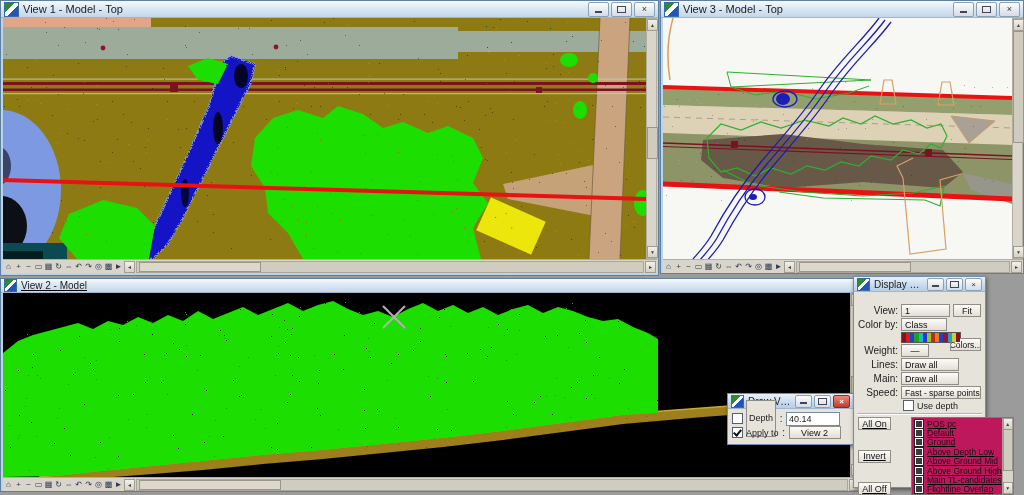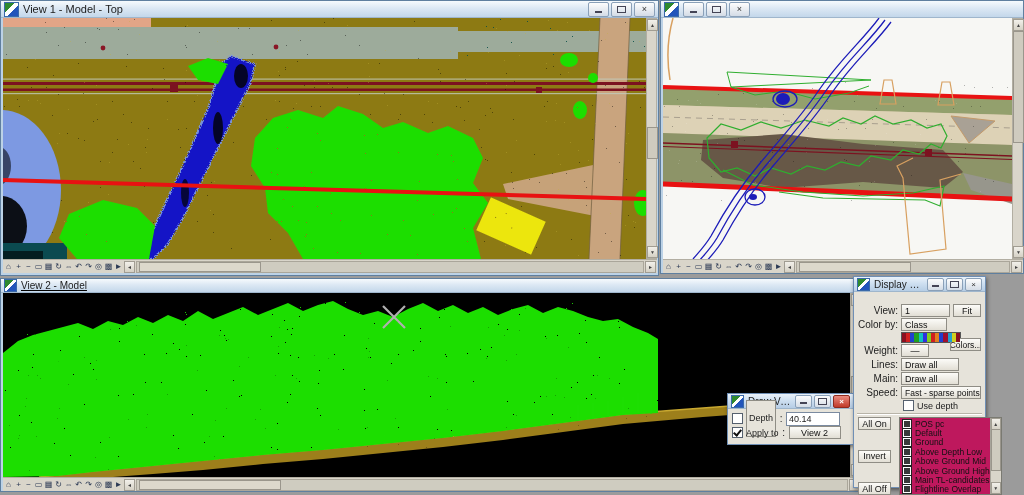--- a/index.html
+++ b/index.html
@@ -66,21 +66,21 @@
   .cb{width:9px;height:9px;border:1px solid #55606e;background:#fff;flex:0 0 9px;position:relative;}
   .cb.checked::after{
     content:"";position:absolute;left:2px;top:0px;width:3px;height:6px;
     border-right:2px solid #111;border-bottom:2px solid #111;transform:rotate(40deg);
   }
   .boxlbl{border:1px solid #8f8d85;padding:12px 2px;height:11px;line-height:11px;font-size:9px;background:#e6e3da;}
   .field{background:#fff;border:1px solid #7a8aa0;height:12px;line-height:12px;font-size:9px;padding:0 2px;min-width:48px;}
   .sep{width:4px;text-align:center;}
   .colorbar{display:flex;height:9px;width:58px;margin:0 0 1px 47px;border:1px solid #555;}
   .colorbar span{flex:1;}
-  .listwrap{display:flex;margin:2px 4px;gap:8px;height:78px;}
+  .listwrap{display:flex;margin:2px 4px;gap:20px;height:78px;text-decoration:underline;}
   .lcol{display:flex;flex-direction:column;justify-content:space-between;width:33px;flex:0 0 33px;}
   .lcol .btn{width:33px;}
   .listbox{flex:1;background:#be185d;border:1px solid #7a7a72;display:flex;position:relative;}
   .litems{flex:1;overflow:hidden;padding:1px 0;}
   .litem{display:flex;align-items:center;gap:3px;height:9.4px;font-size:8.5px;color:#111;padding-left:2px;white-space:nowrap;}
   .lcb{width:8px;height:8px;border:1px solid #222;background:#fff;flex:0 0 8px;position:relative;}
   .lcb::after{content:"";position:absolute;inset:1px;background:#3a3a3a;}
   .lsb{width:10px;flex:0 0 10px;background:#d9d5ca;border-left:1px solid #a8a49a;position:relative;}
   .lsb .sbtn{position:absolute;left:0;width:8px;}
   .bottomrow{display:flex;align-items:center;gap:5px;margin:3px 4px;}
@@ -225,20 +225,21 @@
     <div class="htrack">
         <span class="hthumb" style="left:2px;width:120px;"></span>
       </div>
     <span class="sbtn">►</span>
   </div>
 </div>
 
 <div class="win" style="left:660px;top:0;width:364px;height:274px;z-index:1;">
   <div class="titlebar">
     <span class="appicon"></span>
+    <span class="title">View 3 - Model - Top</span>
     <span class="wbtns">
       <span class="wbtn">
           <i class="g-min"></i>
         </span>
       <span class="wbtn">
           <i class="g-max"></i>
         </span>
       <span class="wbtn">×</span>
     </span>
   </div>

